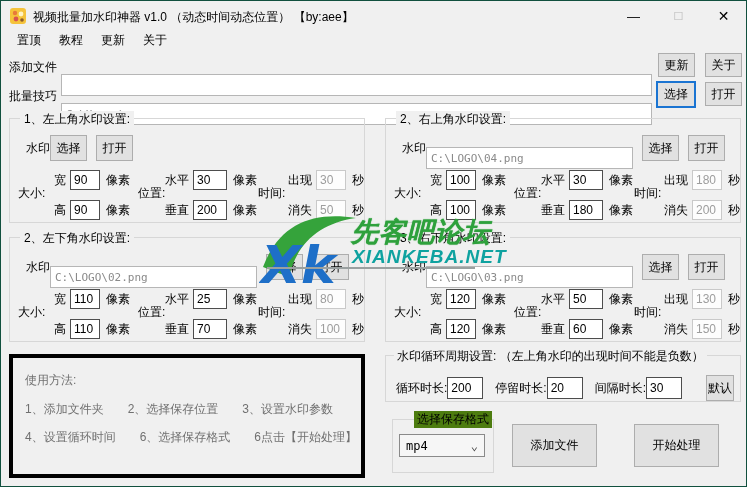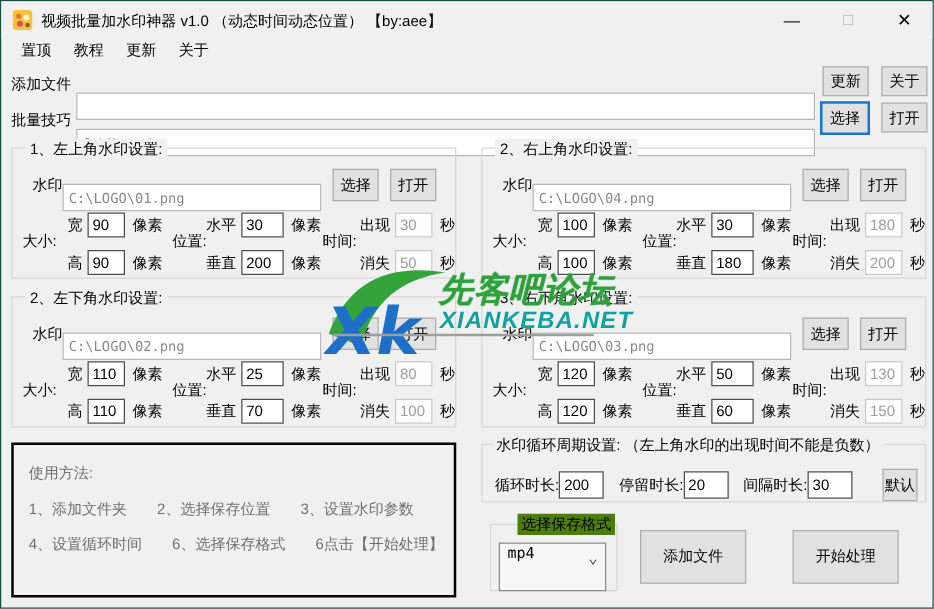--- a/index.html
+++ b/index.html
@@ -40,32 +40,32 @@
   .colhdr{position:absolute;top:66px;}
   .prow{position:absolute;height:22px;display:flex;align-items:center;}
   .prow .fl{margin-right:4px;}
   .prow .num{width:30px;height:20px;margin-right:6px;}
   .prow .num.wide{width:34px;}
   .g-tl{left:8px;top:117px;}
   .g-tr{left:384px;top:117px;}
   .g-bl{left:8px;top:236px;}
   .g-br{left:384px;top:236px;}
   
-  .usage{position:absolute;left:8px;top:353px;width:356px;height:124px;border:2px solid #000000;color:#707070;}
+  .usage{position:absolute;left:8px;top:353px;width:356px;height:124px;border:4px solid #000000;color:#707070;}
   .usage div{position:absolute;left:12px;white-space:nowrap;}
   
   .cycle{position:absolute;left:384px;top:354px;width:356px;height:47px;border:1px solid #d7d7d7;}
   .cycle .legend{position:absolute;left:8px;top:-8px;background:#f0f0f0;padding:0 3px;white-space:nowrap;}
   .cycle .row{position:absolute;left:10px;top:20px;right:6px;height:24px;display:flex;align-items:center;}
   .cycle .num{width:36px;height:22px;margin-right:12px;}
   .cycle .btn{width:40px;height:26px;margin-left:12px;}
   
   .fmt{position:absolute;left:391px;top:418px;width:102px;height:54px;border:1px solid #d7d7d7;}
   .fmt .legend{position:absolute;left:21px;top:-9px;background:#4d7c0f;padding:0 3px;white-space:nowrap;}
-  .combo{position:absolute;left:6px;top:14px;width:86px;height:39px;background:#f6f6f6;border:1px solid #8a8a8a;display:flex;font-family:"DejaVu Sans Mono","Liberation Mono",monospace;font-size:12px;padding-left:6px;}
+  .combo{position:absolute;left:6px;top:14px;width:86px;height:23px;background:#f6f6f6;border:1px solid #8a8a8a;display:flex;align-items:center;font-family:"DejaVu Sans Mono","Liberation Mono",monospace;font-size:12px;padding-left:6px;}
   .combo .chev{position:absolute;right:6px;top:4px;color:#444;font-size:12px;}
   .bigbtn{position:absolute;width:85px;height:43px;}
   
   .overlay{position:absolute;left:0;top:0;right:0;bottom:0;pointer-events:none;}
   .ov-logo{position:absolute;left:258px;top:208px;}
   .ov-cn{position:absolute;left:350px;top:213px;font-size:27px;font-weight:bold;font-style:italic;color:#2ea13c;letter-spacing:1px;white-space:nowrap;text-shadow:0 0 1px #2ea13c;text-align:center;}
   .ov-en{position:absolute;left:351px;top:245px;font-size:19px;font-weight:bold;font-style:italic;color:#0fa2a0;letter-spacing:1px;white-space:nowrap;}
   .ov-line{position:absolute;left:266px;top:266px;width:208px;height:2px;background:#9aa0a0;}
 </style>
 </head>
@@ -101,21 +101,20 @@
 
   <span class="lbl toprow-lbl" style="top:87px;">批量技巧</span>
   <input class="tinput" style="position: absolute; left: 60px; top: 82px; width: 591px; height: 22px;" value="C:\Users\">
   <button class="btn focused" style="position:absolute;left:655px;top:80px;width:40px;height:27px;">选择</button>
   <button class="btn" style="position:absolute;left:704px;top:81px;width:37px;height:24px;">打开</button>
 
   <div class="grp g-tl">
     <span class="legend">1、左上角水印设置:</span>
     <div class="wmrow">
       <span class="lbl">水印</span>
-      <input class="tinput" value="C:\LOGO\01.png" style="">
       <button class="btn">选择</button>
       <button class="btn">打开</button>
     </div>
     <span class="lbl colhdr" style="left:8px;">大小:</span>
     <span class="lbl colhdr" style="left:128px;">位置:</span>
     <span class="lbl colhdr" style="left:248px;">时间:</span>
     <div class="prow" style="left:44px;top:50px;">
       <span class="lbl fl">宽</span>
       <input class="num" value="90" style="">
       <span class="lbl">像素</span>

